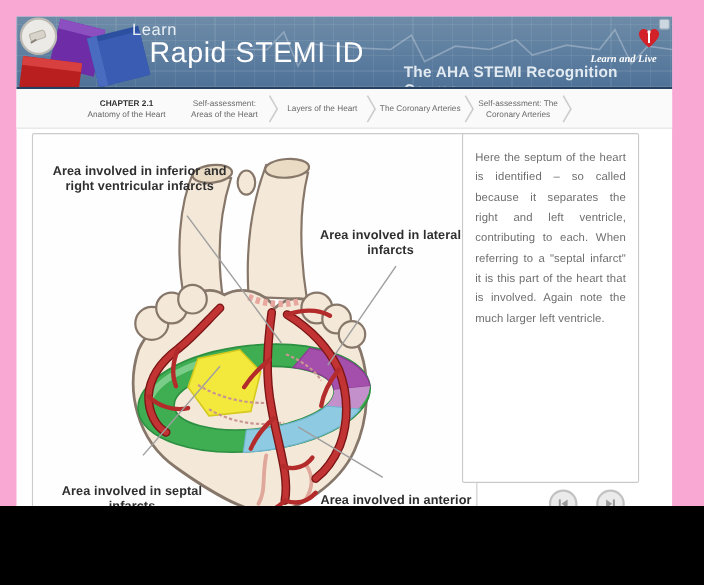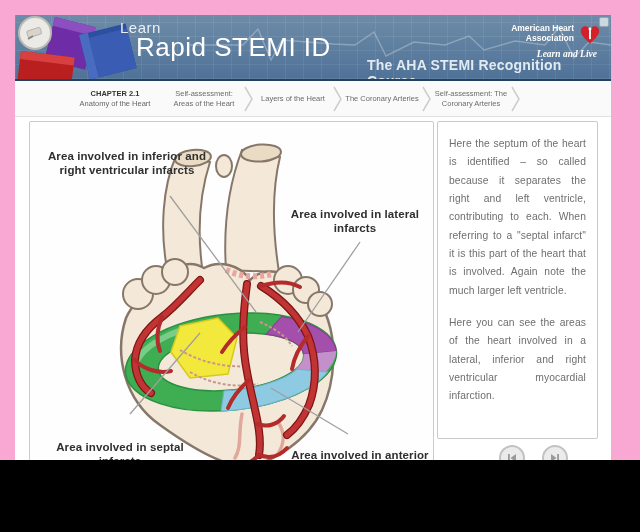--- a/index.html
+++ b/index.html
@@ -49,21 +49,21 @@
   .diagram-panel{position:absolute;left:14px;top:106px;width:403px;height:351px;
                  border:1px solid #cbcbcb;border-radius:2px;background:#fefefe;}
   .diagram-panel svg.heart{position:absolute;left:0;top:0;}
   .dlabel{position:absolute;font-size:11.5px;font-weight:bold;color:#2f2f2f;
           text-align:center;line-height:1.18;letter-spacing:.1px;}
   .dl-inferior{left:8px;top:28px;width:178px;}
   .dl-lateral{left:256px;top:86px;width:138px;}
   .dl-septal{left:18px;top:292px;width:144px;margin-top:27px;}
   .dl-anterior{left:260px;top:327px;width:140px;}
 
-  .text-panel{position:absolute;left:422px;top:106px;width:161px;height:318px;
+  .text-panel{position:absolute;left:405px;top:106px;width:161px;height:318px;
               border:1px solid #c9c9c9;border-radius:2px;box-sizing:border-box;
               padding:13px 11px;background:#fff;}
   .text-panel p{margin:0 0 14px 0;font-size:10.3px;color:#6e6e6e;text-align:justify;
                 line-height:1.78;letter-spacing:.1px;}
 
   
   .controls{position:absolute;left:484px;top:430px;display:flex;gap:14px;}
   .ctl{display:flex;flex-direction:column;align-items:center;cursor:pointer;}
   .ctl-circle{width:26px;height:26px;border-radius:50%;background:#ebebeb;
               border:2px solid #c2c2c2;box-sizing:border-box;display:flex;
@@ -93,21 +93,20 @@
         </g>
         <g transform="translate(6,36) rotate(7)">
           <rect width="54" height="33" fill="#b91f1f"></rect>
           <rect width="54" height="8" fill="#d84040"></rect>
         </g>
       </svg>
       <div class="learn">Learn</div>
       <div class="title">Rapid STEMI ID</div>
       <div class="subtitle">The AHA STEMI Recognition Course</div>
       <div class="aha">
-        <div class="aha-name">American Heart Association</div>
         <svg width="22" height="22" viewBox="0 0 24 24">
           <path d="M12,21 C5,15 2,11 2,7.5 C2,4.5 4.5,2.5 7,2.5 C9,2.5 11,4 12,6 C13,4 15,2.5 17,2.5 C19.5,2.5 22,4.5 22,7.5 C22,11 19,15 12,21 Z" fill="#d22128"></path>
           <rect x="11" y="6.5" width="2" height="10" fill="#fff"></rect>
           <circle cx="12" cy="5.5" r="1.6" fill="#fff"></circle>
         </svg>
       </div>
       <div class="aha-tagline">Learn and Live</div>
       <div class="win-ctl"></div>
     </div>
     <div class="header-strip"></div>
@@ -218,21 +217,20 @@
         </g>
       </svg>
       <div class="dlabel dl-inferior">Area involved in inferior and right ventricular infarcts</div>
       <div class="dlabel dl-lateral">Area involved in lateral infarcts</div>
       <div class="dlabel dl-septal">Area involved in septal infarcts</div>
       <div class="dlabel dl-anterior">Area involved in anterior infarcts</div>
     </div>
 
     <div class="text-panel">
       <p>Here the septum of the heart is identified – so called because it separates the right and left ventricle, contributing to each. When referring to a "septal infarct" it is this part of the heart that is involved. Again note the much larger left ventricle.</p>
-      <p>Here you can see the areas of the heart involved in a lateral, inferior and right ventricular myocardial infarction.</p>
     </div>
 
     <div class="controls">
       <div class="ctl">
         <div class="ctl-circle">
           <svg width="12" height="12" viewBox="0 0 12 12">
             <rect x="2" y="2" width="1.8" height="8" fill="#9a9a9a"></rect>
             <polygon points="10,2 4.5,6 10,10" fill="#9a9a9a"></polygon>
           </svg>
         </div>

